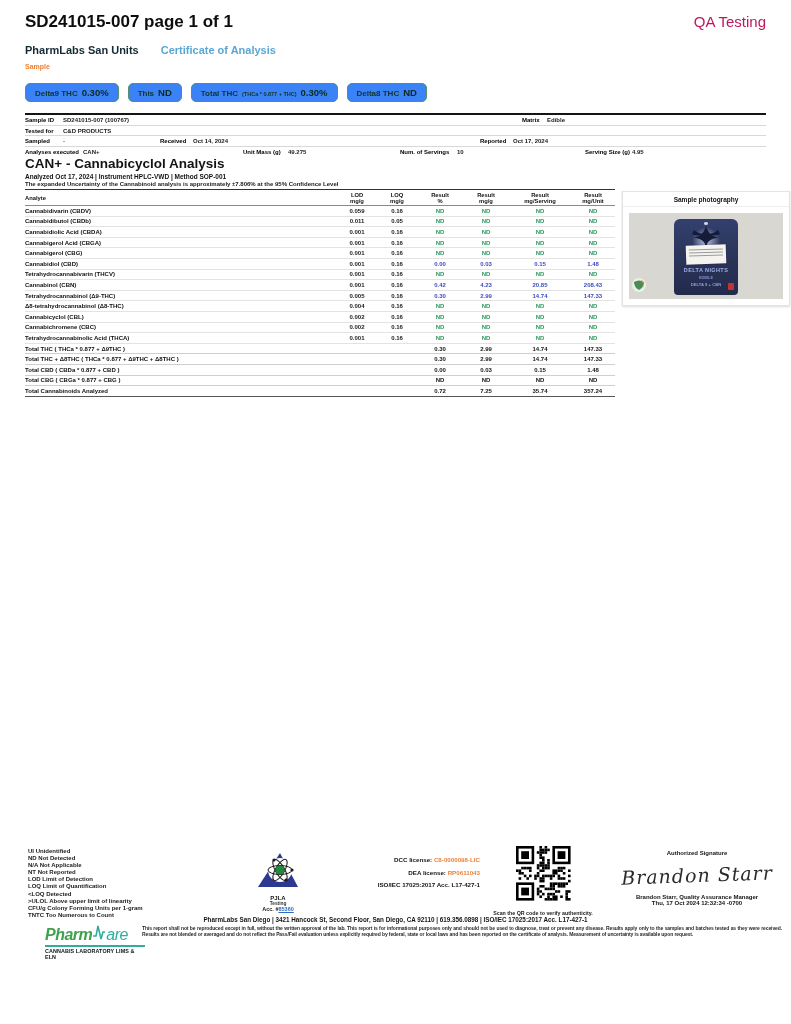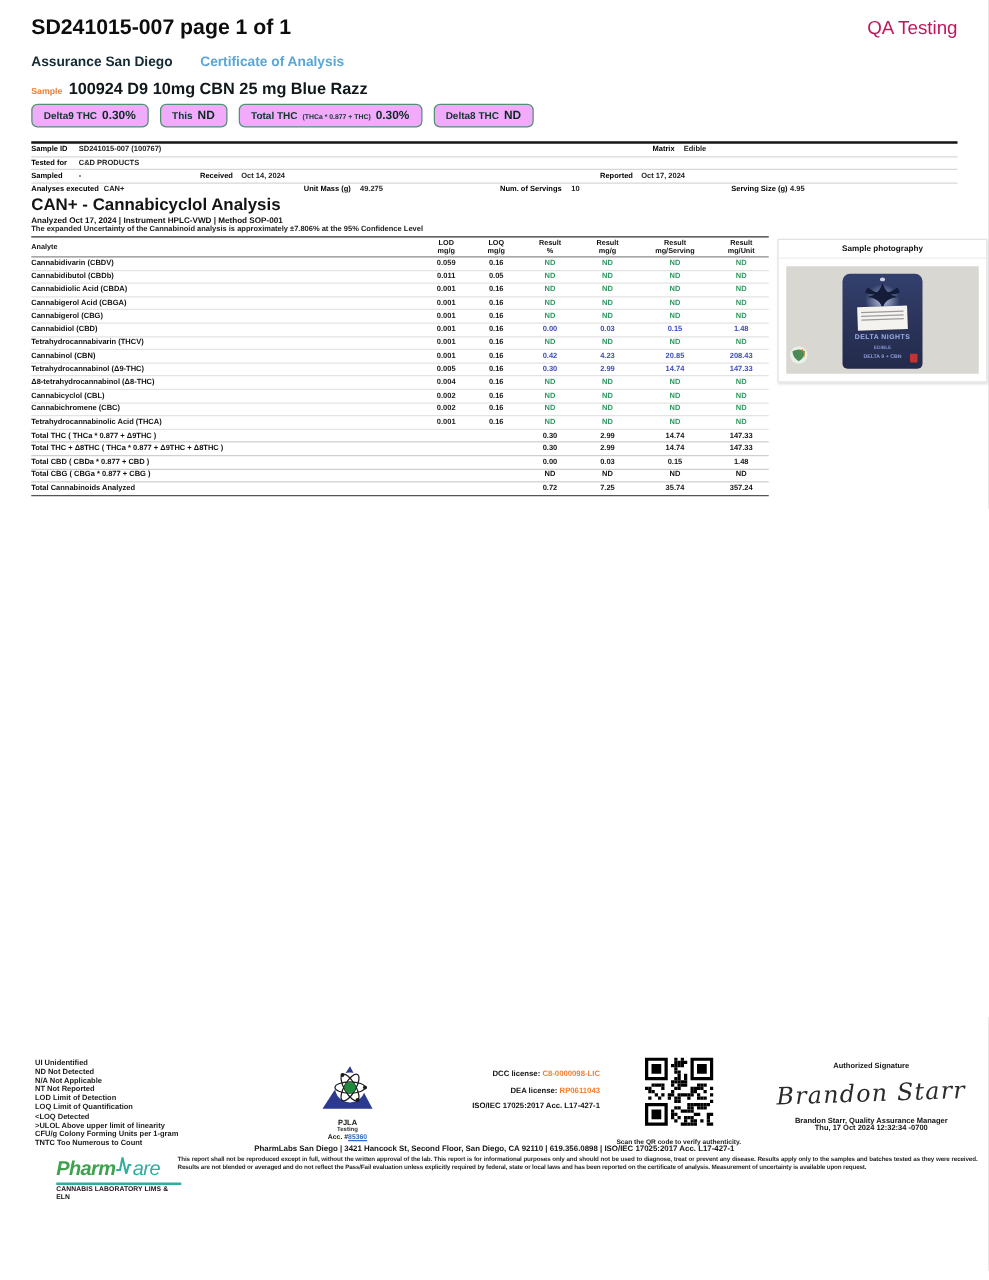--- a/index.html
+++ b/index.html
@@ -16,21 +16,21 @@
   .sample-label { font-size:7px; font-weight:700; color:#ef7f33; }
   .sample-name { font-size:13px; font-weight:800; color:#10181c; }
 
   .brand-logo { position:absolute; top:44px; left:595px; display:flex; align-items:center; }
   .brand-text { font-size:20px; letter-spacing:-0.5px; margin-left:2px; }
   .brand-sd { color:#ee7623; font-weight:700; }
   .brand-pharm { color:#8a8f93; font-weight:500; }
   .brand-labs { color:#3f87c5; font-weight:700; }
 
   .badges { position:absolute; top:83px; left:25px; display:flex; gap:9px; }
-  .badge { display:flex; align-items:baseline; gap:4px; background:#f0abfc; border:1.5px solid #559070; border-radius:5px; padding:3px 9px; height:19px; }
+  .badge { display:flex; align-items:baseline; gap:4px; background:#3b82f6; border:1.5px solid #559070; border-radius:5px; padding:3px 9px; height:19px; }
   .b-label { font-size:8px; font-weight:700; color:#11352a; }
   .b-sub { font-size:5.5px; font-weight:700; color:#11352a; }
   .b-sub:empty { display:none; }
   .b-value { font-size:9.5px; font-weight:800; color:#0c2a20; }
 
   
   .info-table { position:absolute; top:113px; left:25px; width:741px; border-top:2px solid #151515; }
   .info-row { position:relative; height:10.5px; border-bottom:1px solid #d8d8d8; }
   .info-row:last-child { border-bottom:none; }
   .info-row span { position:absolute; top:2px; font-size:6px; white-space:nowrap; }
@@ -114,28 +114,27 @@
 <body>
 
 <div class="page">
 
   <div class="top-row">
     <div class="doc-ref">SD241015-007 page 1 of 1</div>
     <div class="qa-label">QA Testing</div>
   </div>
 
   <div class="lab-row">
-    <span>Assurance San Diego</span>
+    <span>PharmLabs San Units</span>
     <span class="doc-type">Certificate of Analysis</span>
   </div>
 
 
   <div class="sample-row">
     <span class="sample-label">Sample</span>
-    <span class="sample-name">100924 D9 10mg CBN 25 mg Blue Razz</span>
   </div>
 
   <div class="badges">
 
       <div class="badge">
         <span class="b-label">Delta9 THC</span>
 
         <span class="b-value">0.30%</span>
       </div>
 

